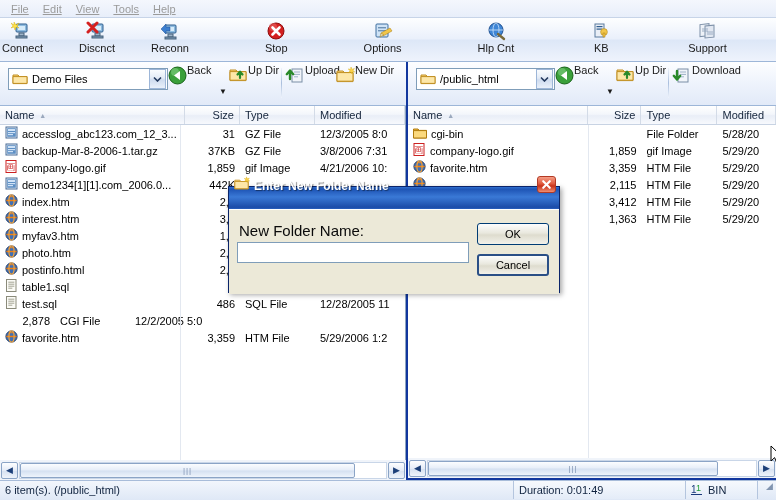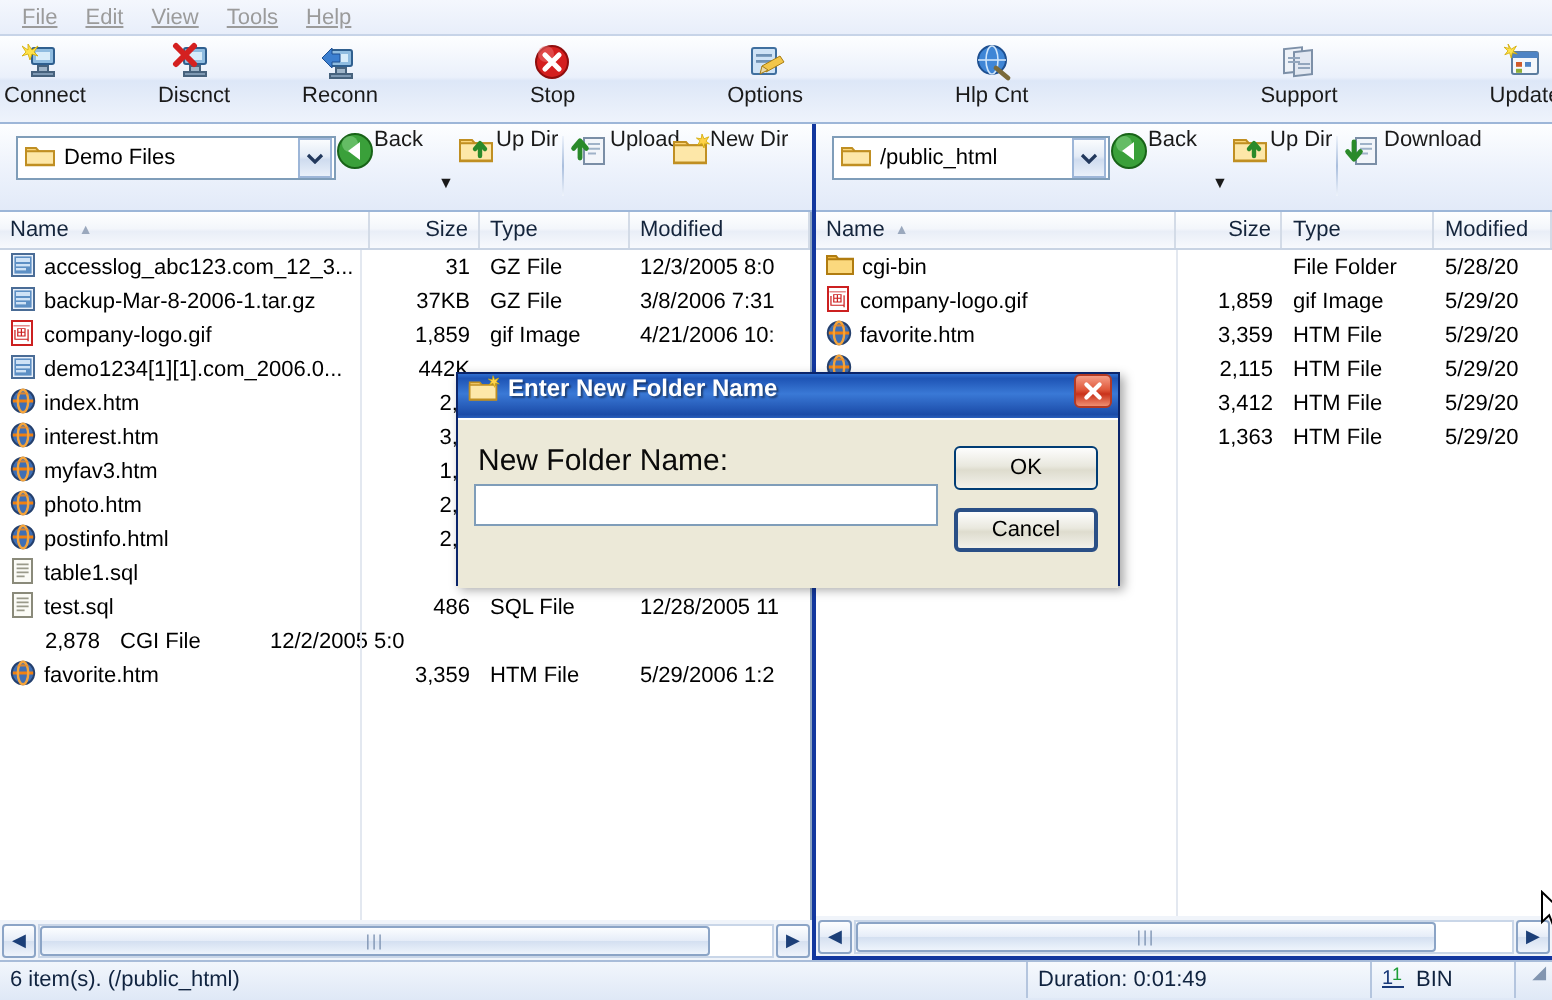--- a/index.html
+++ b/index.html
@@ -135,21 +135,21 @@
              background: linear-gradient(to bottom,#f6f9fd,#e4ecf8); }
   .st-bin  { width: 72px; border-right: 1px solid #b4c5de; gap: 4px;
              background: linear-gradient(to bottom,#f6f9fd,#e4ecf8); }
   .st-grip { flex: 1; display: flex; align-items: flex-end; justify-content: flex-end;
              padding: 0 3px 2px 0; font-size: 9px; color: #8295b0; }
 
   
   .dlg { position: absolute; left: 228px; top: 186px; width: 332px; height: 107px;
          border: 1px solid #0a246a; background: #ece9d8;
          box-shadow: 2px 2px 5px rgba(0,0,0,.35); }
-  .dlg-tb { height: 22px; display: flex; align-items: flex-start; padding: 0 3px 0 4px;
+  .dlg-tb { height: 22px; display: flex; align-items: flex-end; padding: 0 3px 16px 4px;
             background: linear-gradient(to bottom,#2f6fd0 0%,#1e54b5 10%,#3a79d6 45%,#1b4ba8 92%,#2a5fbd 100%); }
   .dlg-title { color: #fff; font-size: 12px; font-weight: bold; margin-left: 4px;
                text-shadow: 1px 1px 1px rgba(0,0,0,.45); flex: 1; white-space: nowrap; }
   .dlg-close { width: 19px; height: 17px; border-radius: 3px; border: 1px solid #b33a24;
                background: linear-gradient(to bottom,#f59d86 0%,#e0593c 45%,#c9321a 60%,#ef8f72 100%);
                display: flex; align-items: center; justify-content: center; }
   .dlg-body { position: relative; height: 85px; background: #ece9d8;
               border-top: 1px solid #fff; }
   .dlg-label { position: absolute; left: 10px; top: 12px; font-size: 15px; color: #0a0a0a; }
   .dlg-input { position: absolute; left: 8px; top: 32px; width: 232px; height: 21px;
@@ -258,20 +258,32 @@
           <ellipse cx="11" cy="9" rx="3" ry="7" fill="none" stroke="#cfe5fa" stroke-width=".8"></ellipse>
           <path d="M4 9 h14" stroke="#cfe5fa" stroke-width=".8"></path>
           <path d="M13 13 l6 5" stroke="#7a6a3a" stroke-width="2.4" stroke-linecap="round"></path>
         </svg>
       </span>
       <span class="tb-label">Hlp Cnt</span>
     </div>
 
     <div class="tb-sep"></div>
 
+    <div class="tb-btn">
+      <span class="tb-ico">
+        <svg width="22" height="20" viewBox="0 0 22 20">
+          <rect x="5" y="3" width="9" height="13" fill="#e9eef6" stroke="#5a7b9e"></rect>
+          <rect x="6.5" y="5" width="6" height="1.2" fill="#2e5c8e"></rect>
+          <rect x="6.5" y="7.5" width="6" height="1.2" fill="#2e5c8e"></rect>
+          <circle cx="14" cy="11" r="3.4" fill="#f2c64a" stroke="#a87c10" stroke-width=".5"></circle>
+          <rect x="13" y="12" width="2" height="4" fill="#f2c64a" stroke="#a87c10" stroke-width=".5"></rect>
+        </svg>
+      </span>
+      <span class="tb-label">KB</span>
+    </div>
 
     <div class="tb-sep"></div>
 
     <div class="tb-btn">
       <span class="tb-ico">
         <svg width="22" height="20" viewBox="0 0 22 20">
           <rect x="4" y="4" width="9" height="12" fill="#eef2f8" stroke="#7d90a8" transform="skewY(-6)"></rect>
           <rect x="9" y="6" width="9" height="12" fill="#e2e8f2" stroke="#7d90a8" transform="skewY(-6)"></rect>
           <path d="M6 8 h6 M6 10 h6 M11 11 h6 M11 13 h6" stroke="#93a6bd" stroke-width=".9"></path>
         </svg>

